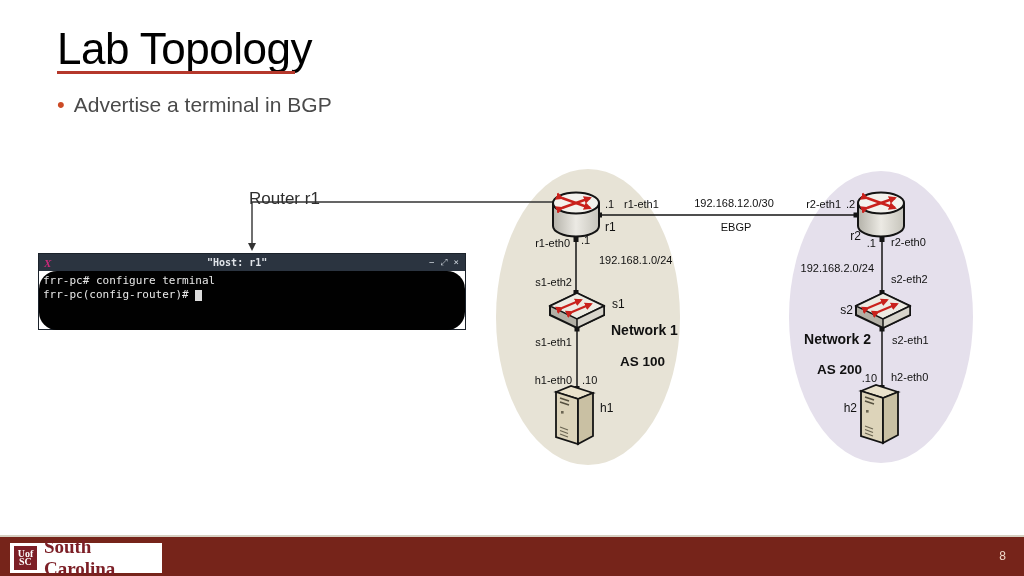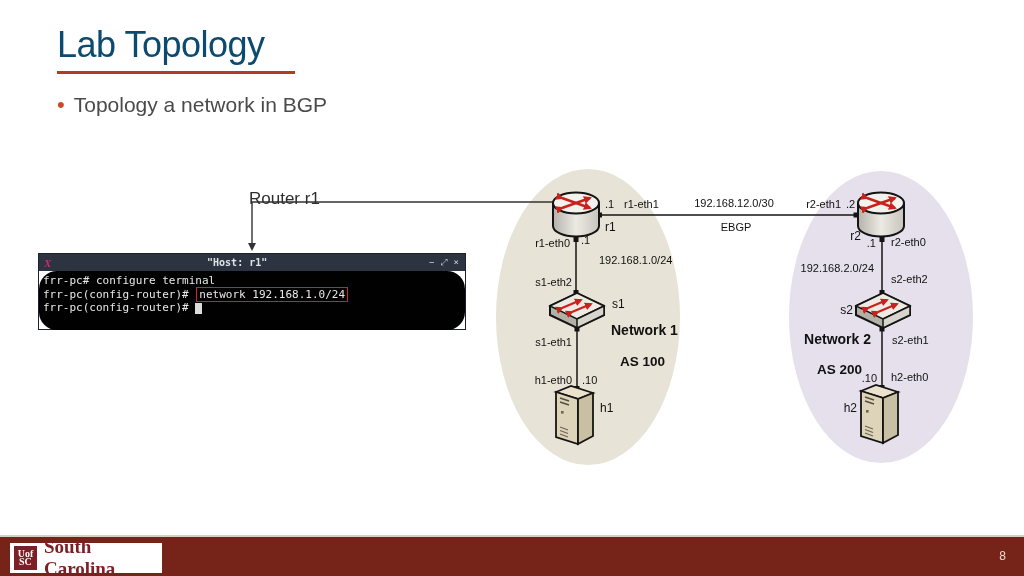--- a/index.html
+++ b/index.html
@@ -2,22 +2,22 @@
 <html><head>
 <meta charset="utf-8">
 <style>
   html,body{margin:0;padding:0;background:#888;}
   .slide{
     position:relative;width:1024px;height:576px;background:#ffffff;
     overflow:hidden;font-family:"Liberation Sans",sans-serif;
   }
   
   .title{
-    position:absolute;left:57px;top:24px;font-size:36px;font-weight:400;
-    color:#0c4a6e;letter-spacing:-0.5px;
+    position:absolute;left:57px;top:24px;font-size:44px;font-weight:400;
+    color:#000000;letter-spacing:-0.5px;
   }
   .title-underline{
     position:absolute;left:57px;top:71px;width:238px;height:3px;background:#b5382b;
   }
   .bullet-row{position:absolute;left:57px;top:93px;font-size:21px;color:#4a4a4a;display:flex;align-items:center;}
   .bullet-dot{color:#cc4b26;font-size:22px;margin-right:9px;line-height:1;}
   
   .callout-label{position:absolute;left:249px;top:189px;font-size:17px;color:#2e2e2e;z-index:3;}
   
   .terminal{
@@ -65,36 +65,36 @@
 </style>
 </head>
 <body>
 
 <div class="slide">
 
   <div class="title">Lab Topology</div>
   <div class="title-underline"></div>
   <div class="bullet-row">
     <span class="bullet-dot">•</span>
-    <span>Topology a network in BGP</span>
+    <span>Advertise a terminal in BGP</span>
   </div>
 
   <div class="callout-label">Router r1</div>
 
   <div class="terminal">
     <div class="term-titlebar">
       <span class="term-logo">X</span>
       <span class="term-title">"Host: r1"</span>
       <span class="term-buttons">
         <span class="term-btn">−</span>
         <span class="term-btn">⤢</span>
         <span class="term-btn">×</span>
       </span>
     </div>
-    <div class="term-body"><div>frr-pc# configure terminal</div><div><span>frr-pc(config-router)# </span><span class="term-highlight">network 192.168.1.0/24</span></div><div><span>frr-pc(config-router)# </span><span class="term-cursor"></span></div></div>
+    <div class="term-body"><div>frr-pc# configure terminal</div><div><span>frr-pc(config-router)# </span><span class="term-cursor"></span></div></div>
   </div>
 
   <svg class="topo-svg" width="784" height="322" viewBox="240 158 784 322">
     <defs>
       <linearGradient id="cylGrad" x1="0" y1="0" x2="1" y2="0">
         <stop offset="0" stop-color="#b4b2a9"></stop>
         <stop offset="0.5" stop-color="#eceae4"></stop>
         <stop offset="1" stop-color="#c6c4bb"></stop>
       </linearGradient>
       <marker id="ah" markerWidth="9" markerHeight="8" refX="6" refY="4" orient="auto" markerUnits="userSpaceOnUse">

